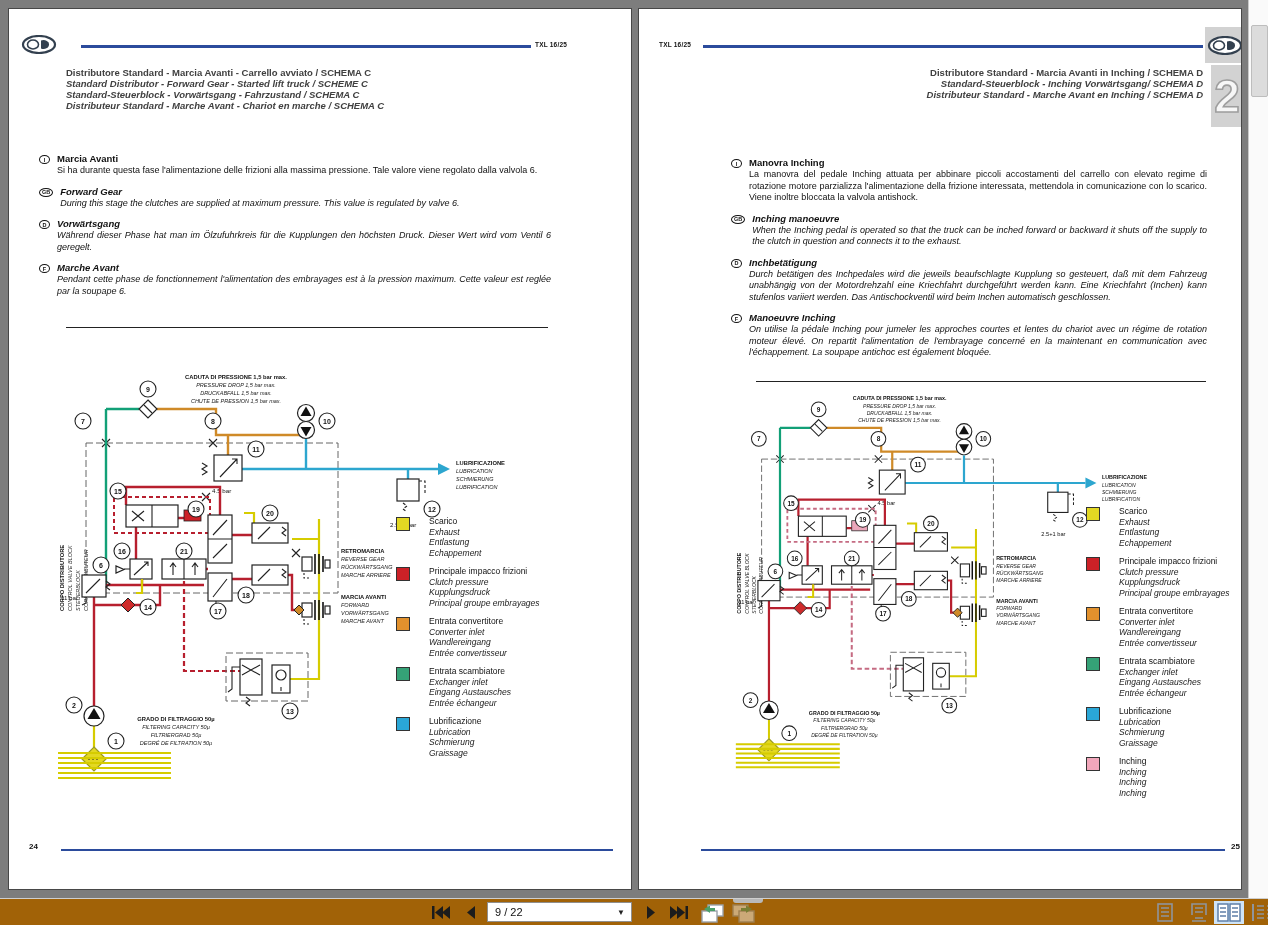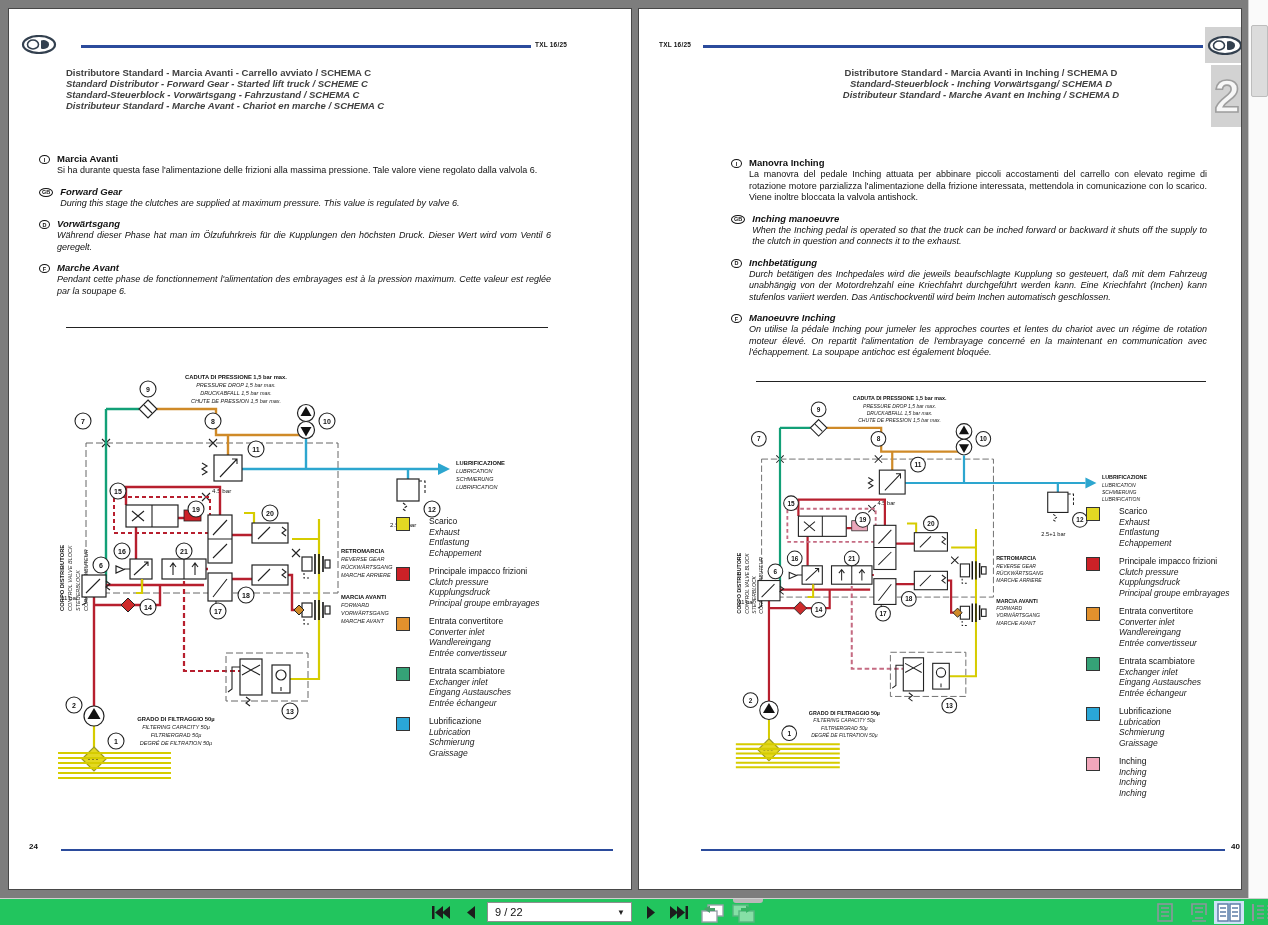--- a/index.html
+++ b/index.html
@@ -15,21 +15,21 @@
   .doccode{position:absolute;font:700 6.5px "Liberation Sans",sans-serif;color:#111;letter-spacing:.2px;}
   .graybox{position:absolute;background:#d2d2d2;}
   .chapnum{position:absolute;display:flex;align-items:center;justify-content:center;
            font:700 46px "Liberation Sans",sans-serif;color:#f7f7f7;
            -webkit-text-stroke:1.6px #9e9e9e;text-shadow:0 0 1px #9e9e9e;}
 
   
   .title{position:absolute;line-height:13.5px;color:#404040;}
   .title div{font:700 9.5px "Liberation Sans",sans-serif;}
   .title div:nth-child(n+2){font-style:italic;}
-  .title.ralign{text-align:center;}
+  .title.ralign{text-align:right;}
 
   
   .secs{position:absolute;color:#111;}
   .sec{display:flex;gap:7px;margin-bottom:9px;}
   .badge{flex:0 0 auto;min-width:11px;height:9px;padding:0 2px;border:1.2px solid #111;border-radius:50%;
          display:flex;align-items:center;justify-content:center;font:700 5.5px "Liberation Sans",sans-serif;margin-top:2px;box-sizing:border-box;}
   .sec-h{font:700 9.5px "Liberation Sans",sans-serif;margin-bottom:1px;}
   .sec-b{font:400 9px "Liberation Sans",sans-serif;line-height:11.5px;text-align:justify;}
   .sec:nth-of-type(n+2) .sec-h,.sec:nth-of-type(n+2) .sec-b{font-style:italic;}
   .hrule{position:absolute;border-top:1.5px solid #222;}
@@ -65,21 +65,21 @@
   .swatch{flex:0 0 auto;width:12px;height:12px;border:1px solid #333;margin-top:1px;}
   .lg-lines div{font:400 8.5px "Liberation Sans",sans-serif;line-height:10.5px;}
   .lg-lines div:nth-child(1){font-weight:400;}
   .lg-lines div:nth-child(n+2){font-style:italic;color:#222;}
 
   
   .scrollbar{position:absolute;left:1248px;top:0;width:20px;height:898px;background:#fafafa;border-left:1px solid #c9c9c9;}
   .sb-thumb{position:absolute;left:2px;top:25px;width:15px;height:70px;background:#dcdcdc;border:1px solid #bdbdbd;border-radius:2px;}
 
   
-  .toolbar{position:absolute;left:0;top:898px;width:1268px;height:27px;background:#22c55e;border-top:1px solid #cfcfcf;overflow:hidden;}
+  .toolbar{position:absolute;left:0;top:898px;width:1268px;height:27px;background:#a16207;border-top:1px solid #cfcfcf;overflow:hidden;}
   .grip{position:absolute;left:733px;top:-5px;width:30px;height:9px;background:#b9b9b9;border-radius:3px;}
   .tbtn{position:absolute;top:3px;width:26px;height:21px;display:flex;align-items:center;justify-content:center;}
   .combo{position:absolute;left:487px;top:3px;width:145px;height:20px;background:#fff;border:1px solid #8f8f8f;box-sizing:border-box;
          display:flex;align-items:center;font:400 11px "Liberation Sans",sans-serif;color:#111;padding-left:7px;}
   .combo .caret{margin-left:auto;margin-right:6px;font-size:8px;color:#222;}
   .vi{position:absolute;top:2px;width:30px;height:23px;display:flex;align-items:center;justify-content:center;}
   .vi.sel{background:#cfe4f7;}
 </style>
 </head>
 <body>
@@ -692,21 +692,21 @@
             <div class="lg-lines">
               <div>Inching</div>
               <div>Inching</div>
               <div>Inching</div>
               <div>Inching</div>
             </div>
           </div>
         </div>
 
       <div class="fline" style="left:62px;top:840px;width:524px"></div>
-      <span class="pagenum" style="left:592px;top:833px">40</span>
+      <span class="pagenum" style="left:592px;top:833px">25</span>
     </section>
 
     <div class="scrollbar">
       <div class="sb-thumb"></div>
     </div>
   </div>
 
   <div class="toolbar">
     <div class="grip"></div>
 

